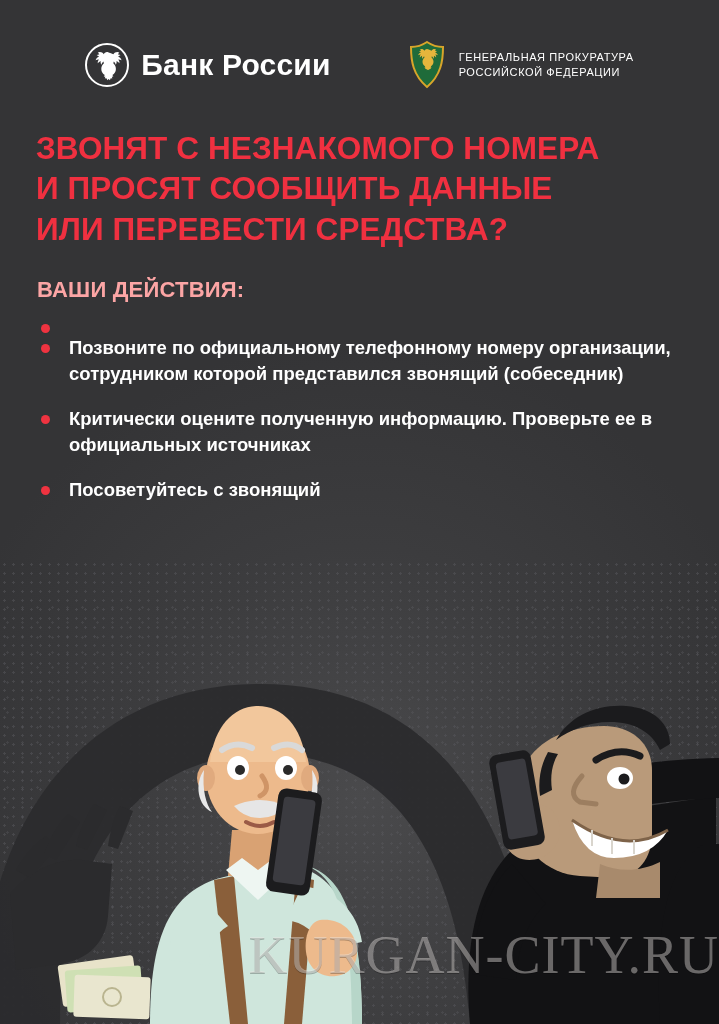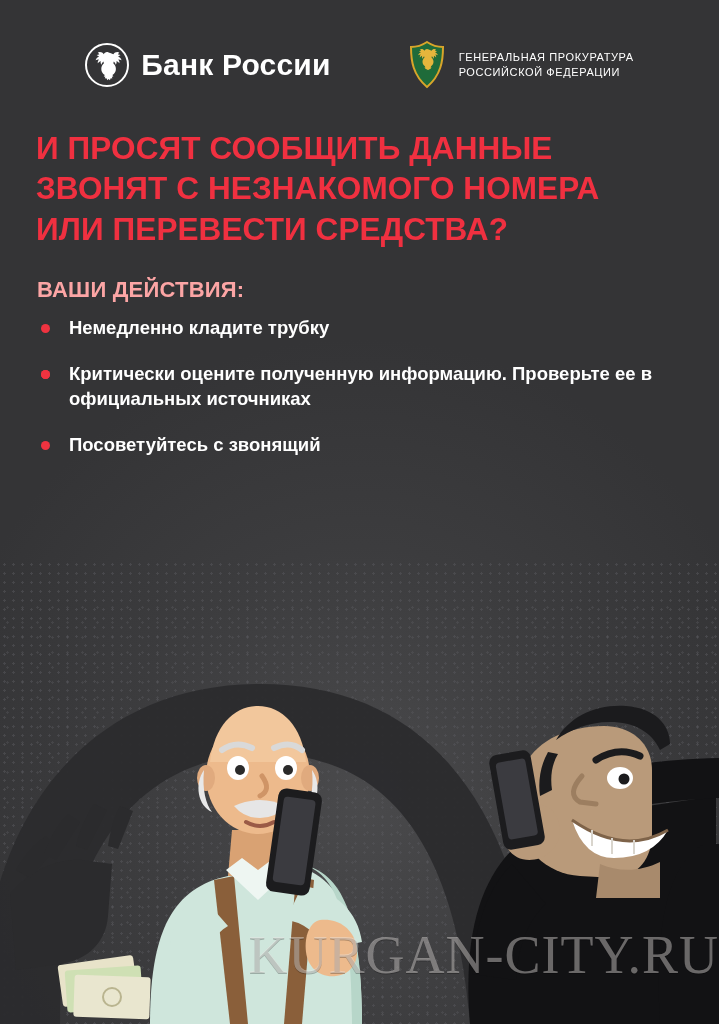--- a/index.html
+++ b/index.html
@@ -195,33 +195,33 @@
         </svg>
       </span>
       <span class="gp-text">
         <span>ГЕНЕРАЛЬНАЯ ПРОКУРАТУРА</span><br>
         <span>РОССИЙСКОЙ ФЕДЕРАЦИИ</span>
       </span>
     </div>
   </div>
 
   <div class="headline">
+    <div>ЗВОНЯТ С НЕЗНАКОМОГО НОМЕРА</div>
     <div>И ПРОСЯТ СООБЩИТЬ ДАННЫЕ</div>
-    <div>ЗВОНЯТ С НЕЗНАКОМОГО НОМЕРА</div>
     <div>ИЛИ ПЕРЕВЕСТИ СРЕДСТВА?</div>
   </div>
 
   <div class="actions-title">ВАШИ ДЕЙСТВИЯ:</div>
   <ul class="actions-list">
     <li>
       <span class="bullet"></span>
-      <span>Немедленно кладите трубку</span>
     </li>
     <li>
       <span class="bullet"></span>
+      <span>Позвоните по официальному телефонному номеру организации, сотрудником которой представился звонящий (собеседник)</span>
     </li>
     <li>
       <span class="bullet"></span>
       <span>Критически оцените полученную информацию. Проверьте ее в официальных источниках</span>
     </li>
     <li>
       <span class="bullet"></span>
       <span>Посоветуйтесь с звонящий</span>
     </li>
   </ul>

